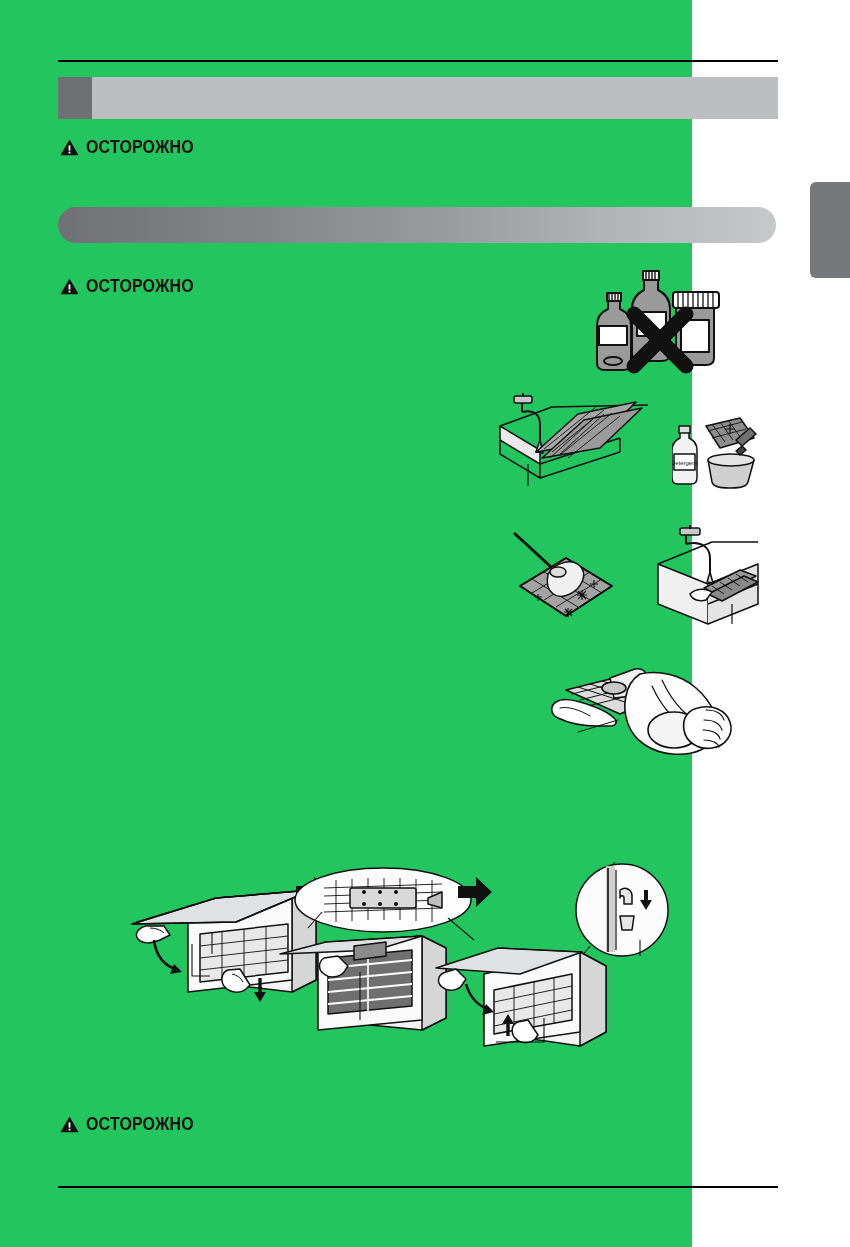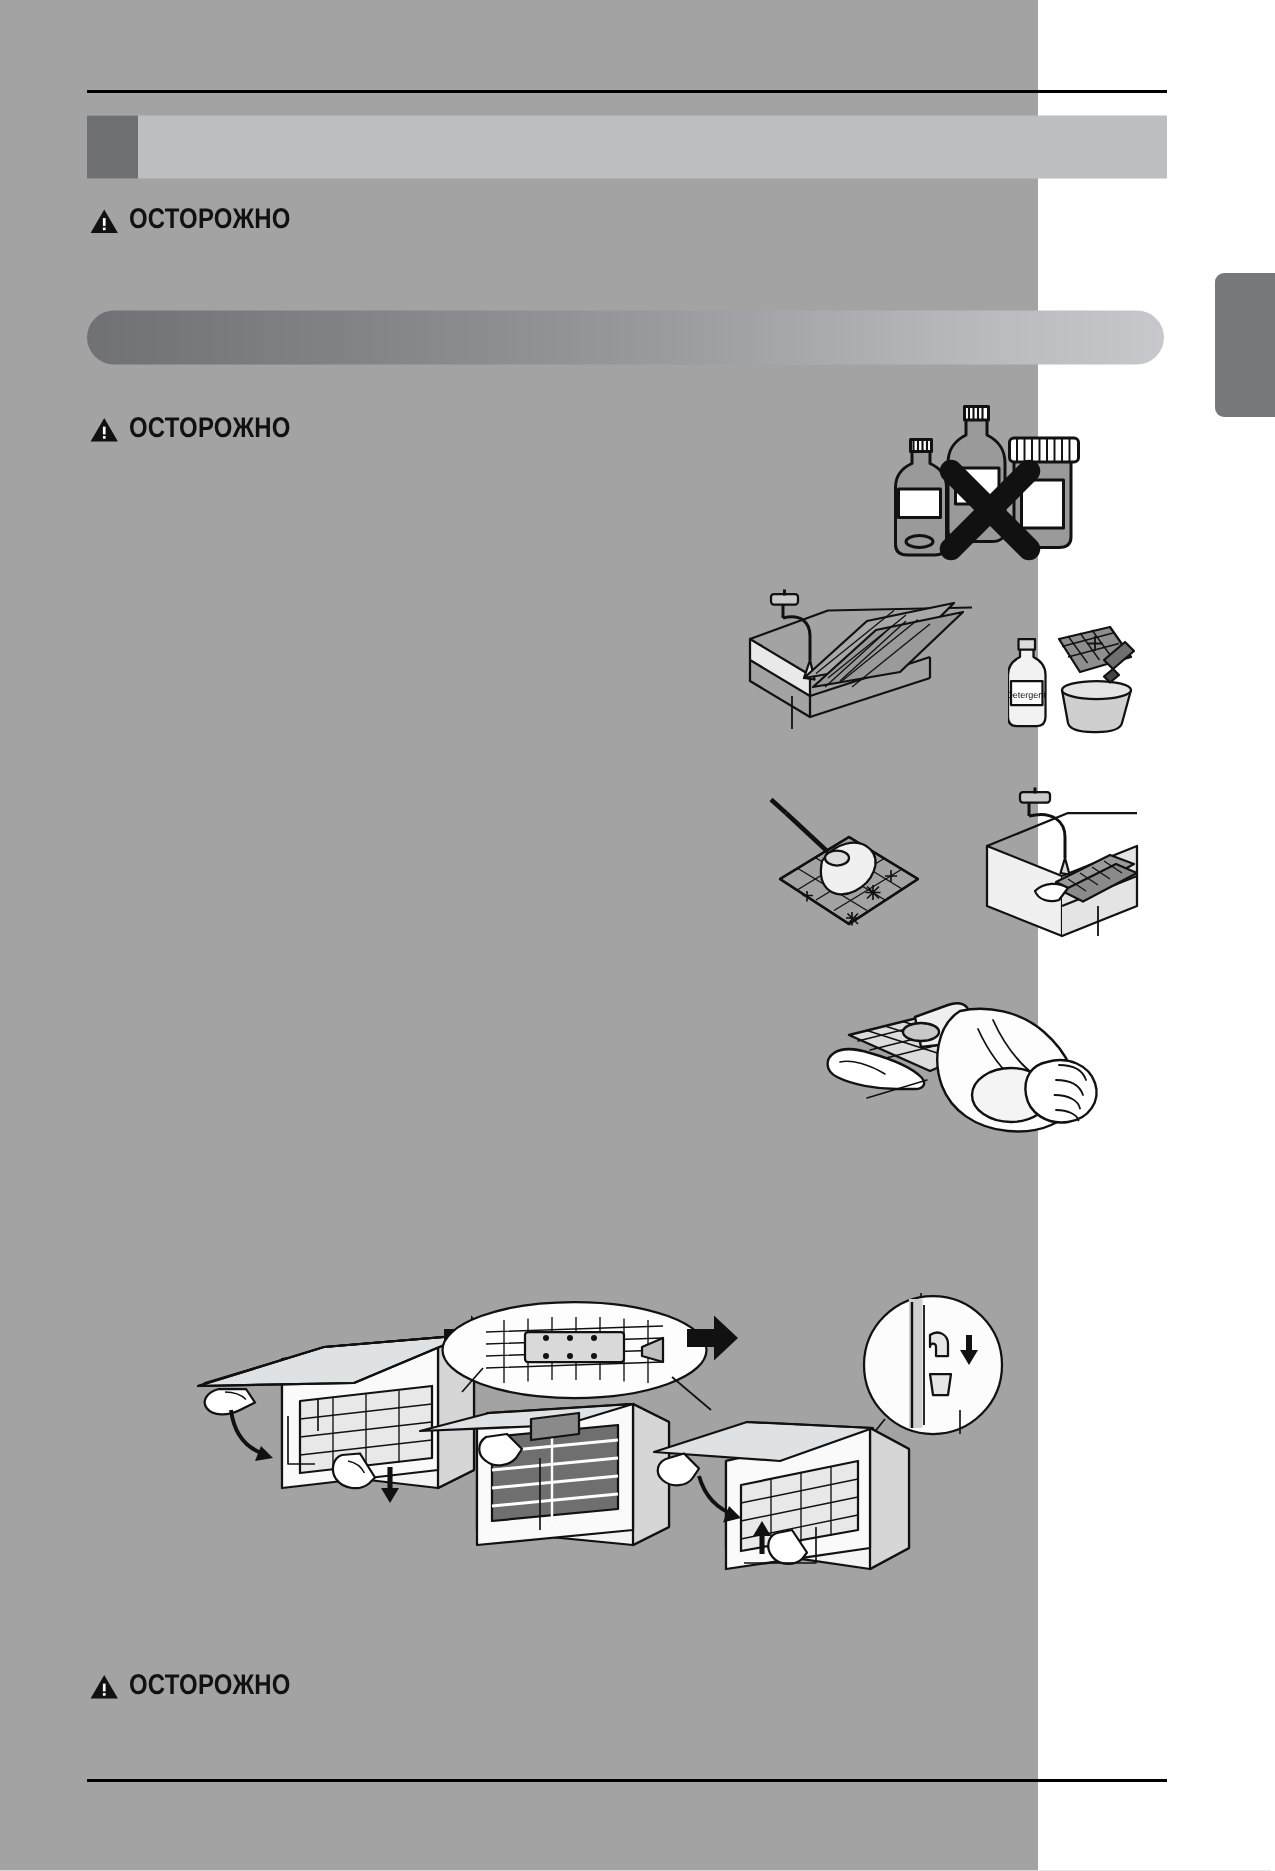--- a/index.html
+++ b/index.html
@@ -2,21 +2,21 @@
 <html><head>
 <meta charset="utf-8">
 <style>
   * { box-sizing: border-box; margin: 0; padding: 0; }
   html, body {
     width: 850px; height: 1247px;
     background: #ffffff;
     font-family: "Liberation Sans", sans-serif;
     overflow: hidden;
   }
-  .page { position: relative; width: 692px; height: 1247px; background: #a3a3a3; }
+  .page { position: relative; width: 692px; height: 1247px; background: #22c55e; }
 
   
   .rule {
     position: absolute; left: 58px; width: 720px;
     height: 2px; background: #000;
   }
   .rule-top { top: 60px; }
   .rule-bottom { top: 1186px; }
 
   

